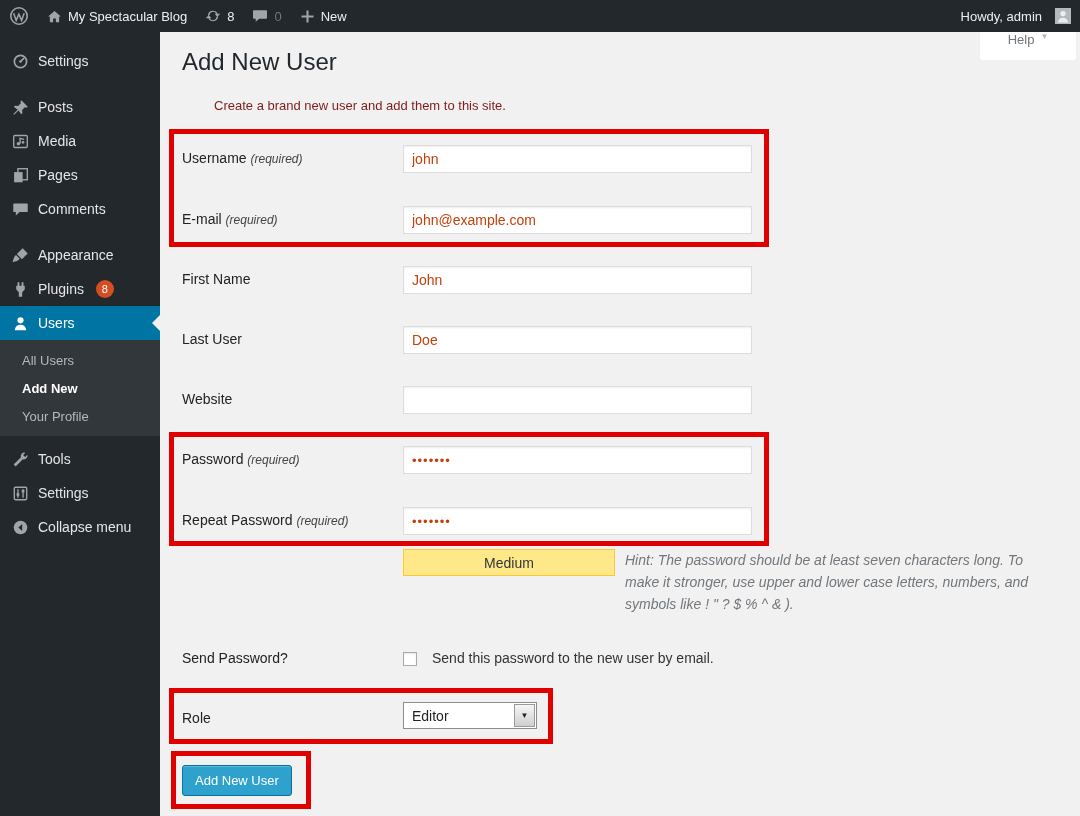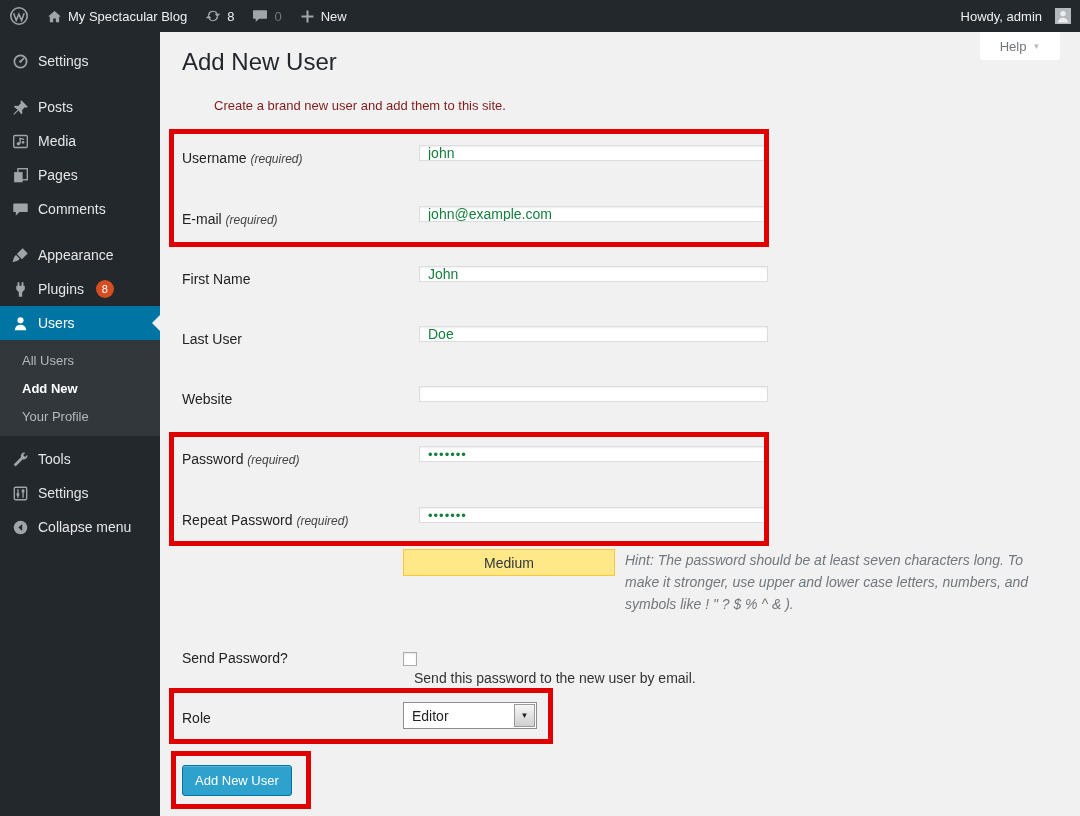--- a/index.html
+++ b/index.html
@@ -35,50 +35,50 @@
     height:18px; font-size:11px; display:inline-flex; align-items:center;
     justify-content:center; margin-left:4px; padding:0 2px; }
   .submenu { list-style:none; background:#32373c; padding:6px 0; font-size:13px; }
   .submenu-item { height:28px; display:flex; align-items:center; padding-left:22px;
     color:#b4b9be; cursor:pointer; }
   .submenu-item.current { color:#fff; font-weight:bold; }
 
   
   .content { position:absolute; left:160px; top:32px; width:920px; height:784px;
     background:#f1f1f1; }
-  .help-btn { position:absolute; left:820px; top:0; width:80px; height:28px;
+  .help-btn { position:absolute; left:820px; top:0; width:96px; height:28px;
     background:#fff; color:#72777c; font-size:13px; display:flex; gap:6px;
-    align-items:center; justify-content:center; border-radius:0 0 3px 3px;
+    justify-content:center; border-radius:0 0 3px 3px;
     cursor:pointer; }
   .help-arrow { font-size:8px; color:#b4b9be; }
   .page-title { position:absolute; left:22px; top:16px; font-size:24px;
     font-weight:400; color:#23282d; }
   .page-subtitle { position:absolute; left:22px; top:66px; font-size:13px;
     color:#7f1d1d;margin-left:32px; }
 
   .form-label { position:absolute; left:22px; font-size:14px; color:#222; }
   .req { font-style:italic; font-size:12px; color:#444; }
-  .text-input { position:absolute; left:243px; width:349px; height:16px;
+  .text-input { position:absolute; left:243px; width:349px; height:28px;
     background:#fff; border:1px solid #ddd; box-shadow:inset 0 1px 2px rgba(0,0,0,.07);
-    font-size:14px; color:#15803d; padding:3px 8px;
-    font-family:"Liberation Sans", sans-serif;margin-left:16px; }
+    font-size:14px; color:#c2410c; padding:3px 8px;
+    font-family:"Liberation Sans", sans-serif; }
   .pw { letter-spacing:1px; font-size:13px; }
 
   .strength-hint-wrap { position:absolute; left:243px; top:517px; width:645px;
     font-size:14px; font-style:italic; color:#72777c; line-height:22px; }
   .strength-float { float:left; width:222px; height:27px; margin-bottom:18px; }
   .strength-meter { width:212px; height:27px; background:#ffe888;
     border:1px solid #ffc733; color:#33373d; font-style:normal; font-size:14px;
     display:flex; align-items:center; justify-content:center; }
 
   .checkbox { position:absolute; left:243px; top:620px; width:14px; height:14px;
     background:#fff; border:1px solid #aaa; box-shadow:inset 0 1px 2px rgba(0,0,0,.1);
     cursor:pointer; }
-  .cb-label { position:absolute; left:254px; top:618px; font-size:14px; color:#333;
-    cursor:pointer;margin-top:20px; }
+  .cb-label { position:absolute; left:272px; top:618px; font-size:14px; color:#333;
+    cursor:pointer; }
 
   .role-select { position:absolute; left:243px; top:670px; width:134px; height:27px;
     background:#fff; border:1px solid #8d8d8d; display:flex; align-items:stretch;
     cursor:pointer; }
   .role-value { flex:1; font-size:14px; color:#222; display:flex;
     align-items:center; padding-left:8px; }
   .role-arrow-btn { width:21px; margin:1px; background:linear-gradient(#f6f6f6,#cfcfcf);
     border:1px solid #9a9a9a; display:flex; align-items:center; justify-content:center; }
   .role-arrow-btn .arrow { font-size:8px; color:#222; }
 

